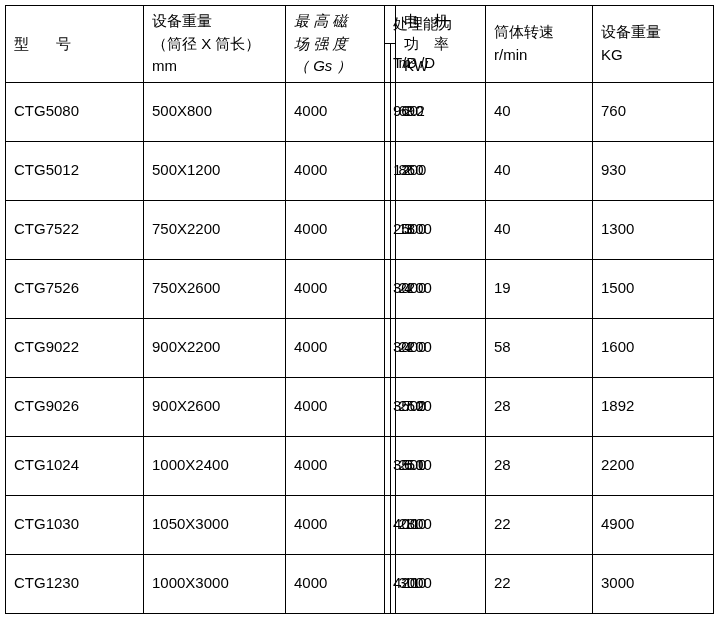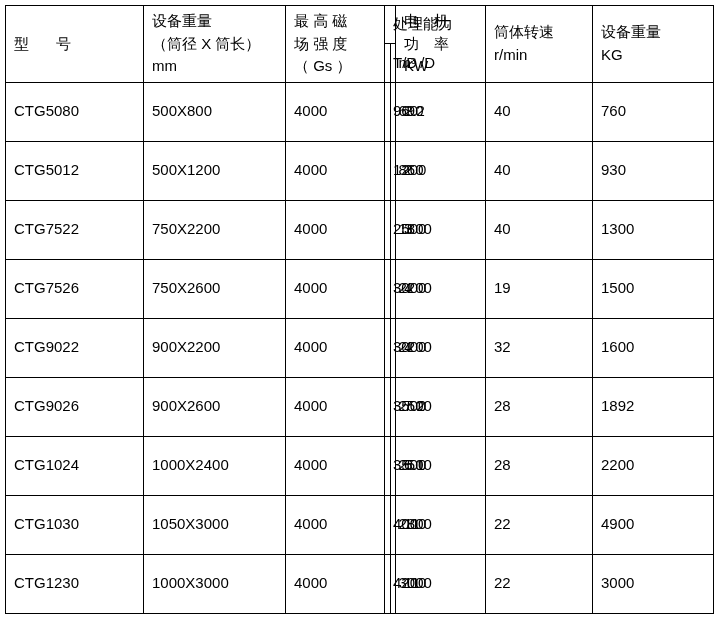--- a/index.html
+++ b/index.html
@@ -39,21 +39,21 @@
   }
   .hdr-spaced {
     letter-spacing: 6px;
   }
   .body-row td {
     height: 50px;
   }
   
   .c0 { width: 121px; }
   .c1 { width: 125px; }
-  .c2 { width: 82px; }
+  .c2 { width: 82px; font-style: italic; }
   .c3 { width: 52px; }
   .c4 { width: 62px; }
   .c5 { width: 73px; margin-top: 20px; }
   .c6 { width: 90px; }
   .c7 { width: 104px; }
 </style>
 </head>
 <body>
 
 <table id="spec-table">
@@ -139,21 +139,21 @@
       <td>19</td>
       <td>1500</td>
     </tr>
     <tr class="body-row">
       <td>CTG9022</td>
       <td>900X2200</td>
       <td>4000</td>
       <td>3000</td>
       <td>2200</td>
       <td>4</td>
-      <td>32</td>
+      <td>58</td>
       <td>1600</td>
     </tr>
     <tr class="body-row">
       <td>CTG9026</td>
       <td>900X2600</td>
       <td>4000</td>
       <td>3500</td>
       <td>2500</td>
       <td>7.2</td>
       <td>28</td>

